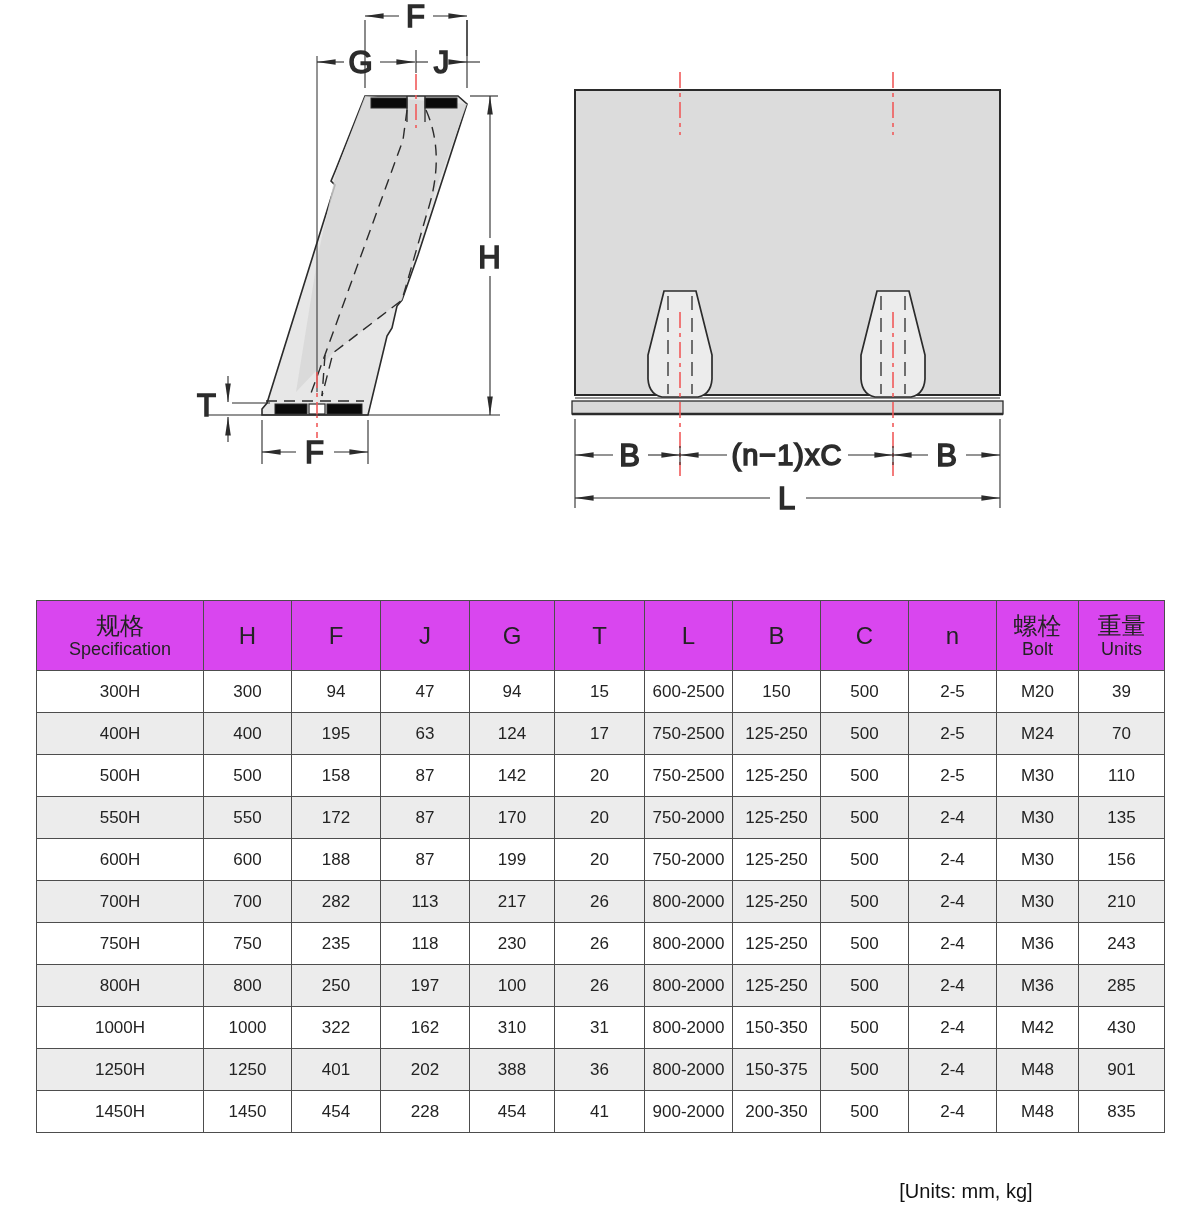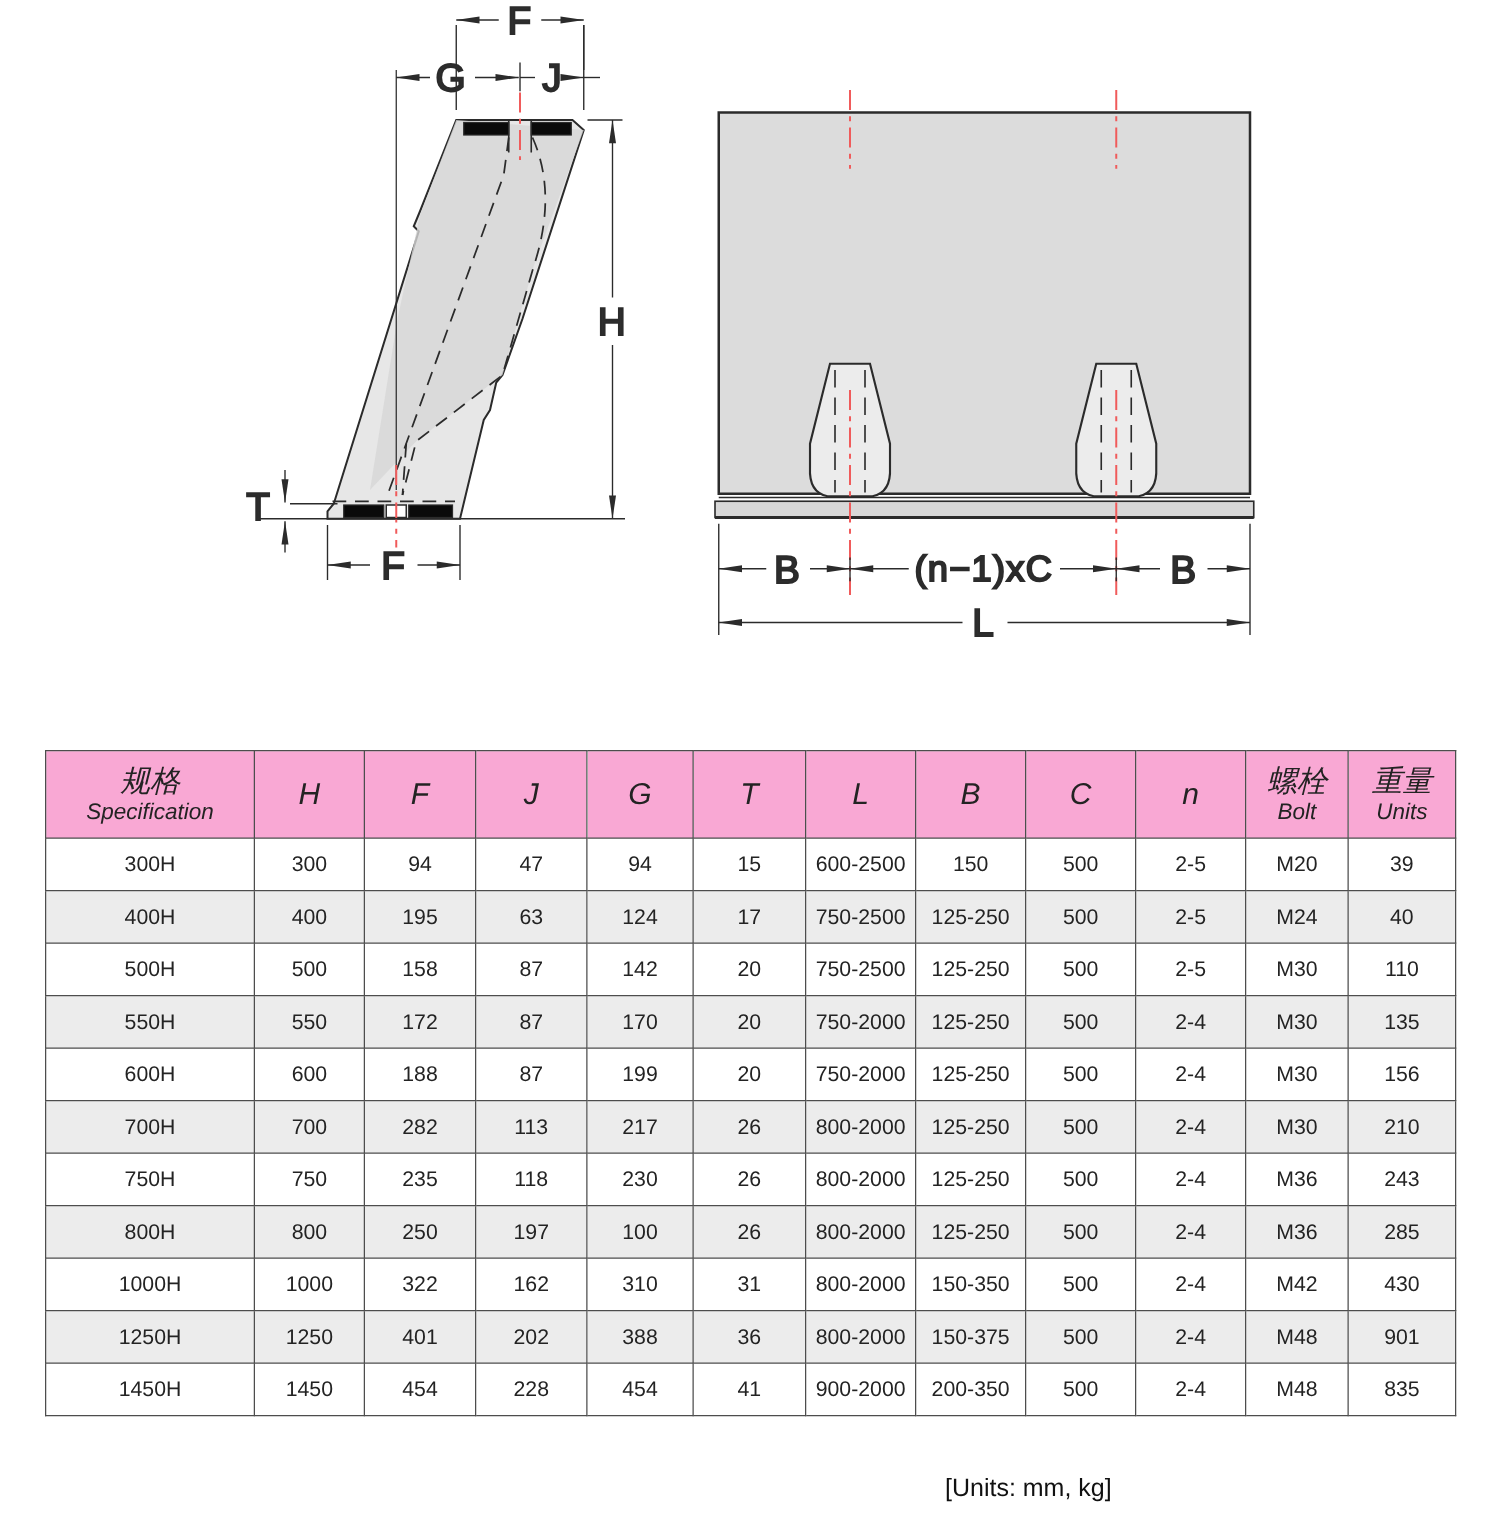--- a/index.html
+++ b/index.html
@@ -18,28 +18,28 @@
   
   .spec-table-wrap{position:absolute;left:36px;top:600px;width:1128px;}
   table.spec{
     border-collapse:collapse;table-layout:fixed;width:1128px;
     font-size:17px;color:#232323;
   }
   table.spec th, table.spec td{
     border:1px solid #4d4d4d;text-align:center;vertical-align:middle;
     padding:0;overflow:hidden;white-space:nowrap;
   }
-  table.spec thead th{background:#f9a8d4;height:69px;font-weight:normal;font-style:italic;}
+  table.spec thead th{background:#d946ef;height:69px;font-weight:normal;}
   table.spec tbody td{height:41px;background:#ffffff;}
   table.spec tbody tr:nth-child(even) td{background:#ececec;}
   .h1{font-size:24px;line-height:27px;}
   .h2{font-size:18px;line-height:21px;}
   .units-note{
-    position:absolute;right:44px;top:1180px;width:400px;
-    text-align:left;font-size:20px;color:#111111;
+    position:absolute;right:34px;top:1180px;width:400px;
+    text-align:center;font-size:20px;color:#111111;
   }
 </style>
 </head>
 <body>
 
 <div class="canvas">
 
   <div class="drawing-wrap">
   <svg width="1200" height="575" viewBox="0 0 1200 575">
     <defs>
@@ -259,21 +259,21 @@
             <td>400</td>
             <td>195</td>
             <td>63</td>
             <td>124</td>
             <td>17</td>
             <td>750-2500</td>
             <td>125-250</td>
             <td>500</td>
             <td>2-5</td>
             <td>M24</td>
-            <td>40</td>
+            <td>70</td>
           </tr>
           <tr>
             <td>500H</td>
             <td>500</td>
             <td>158</td>
             <td>87</td>
             <td>142</td>
             <td>20</td>
             <td>750-2500</td>
             <td>125-250</td>

